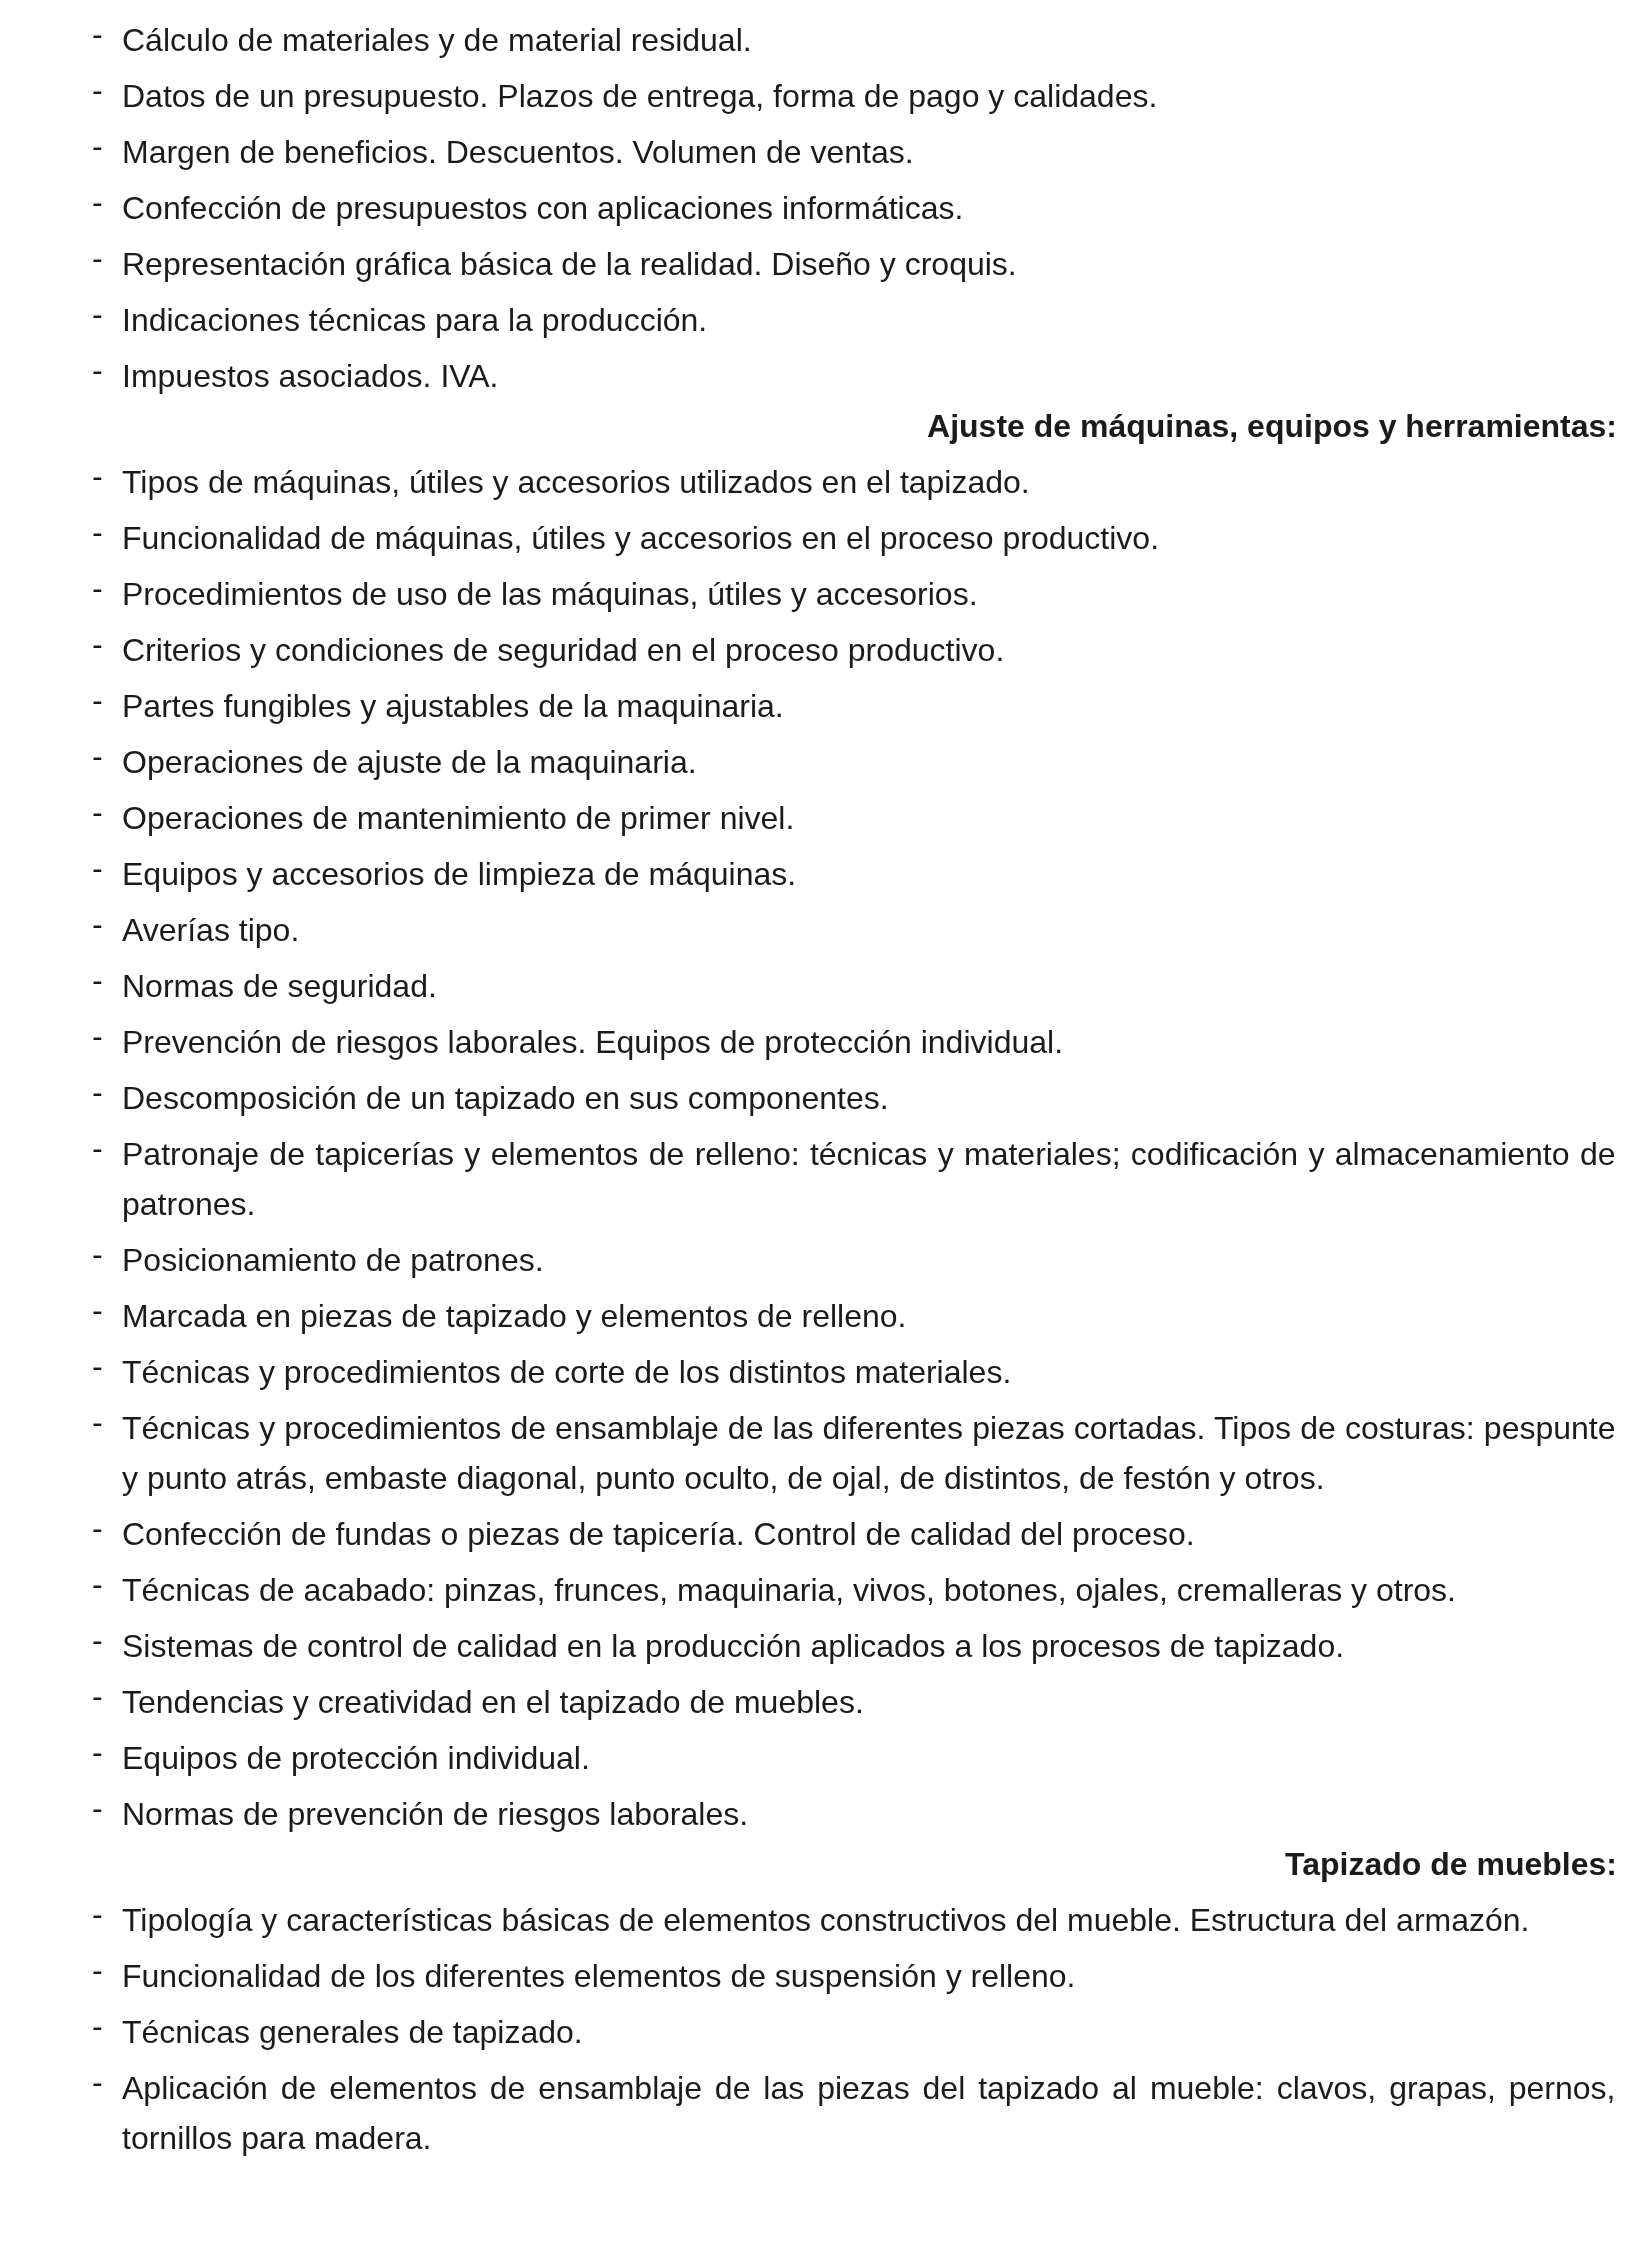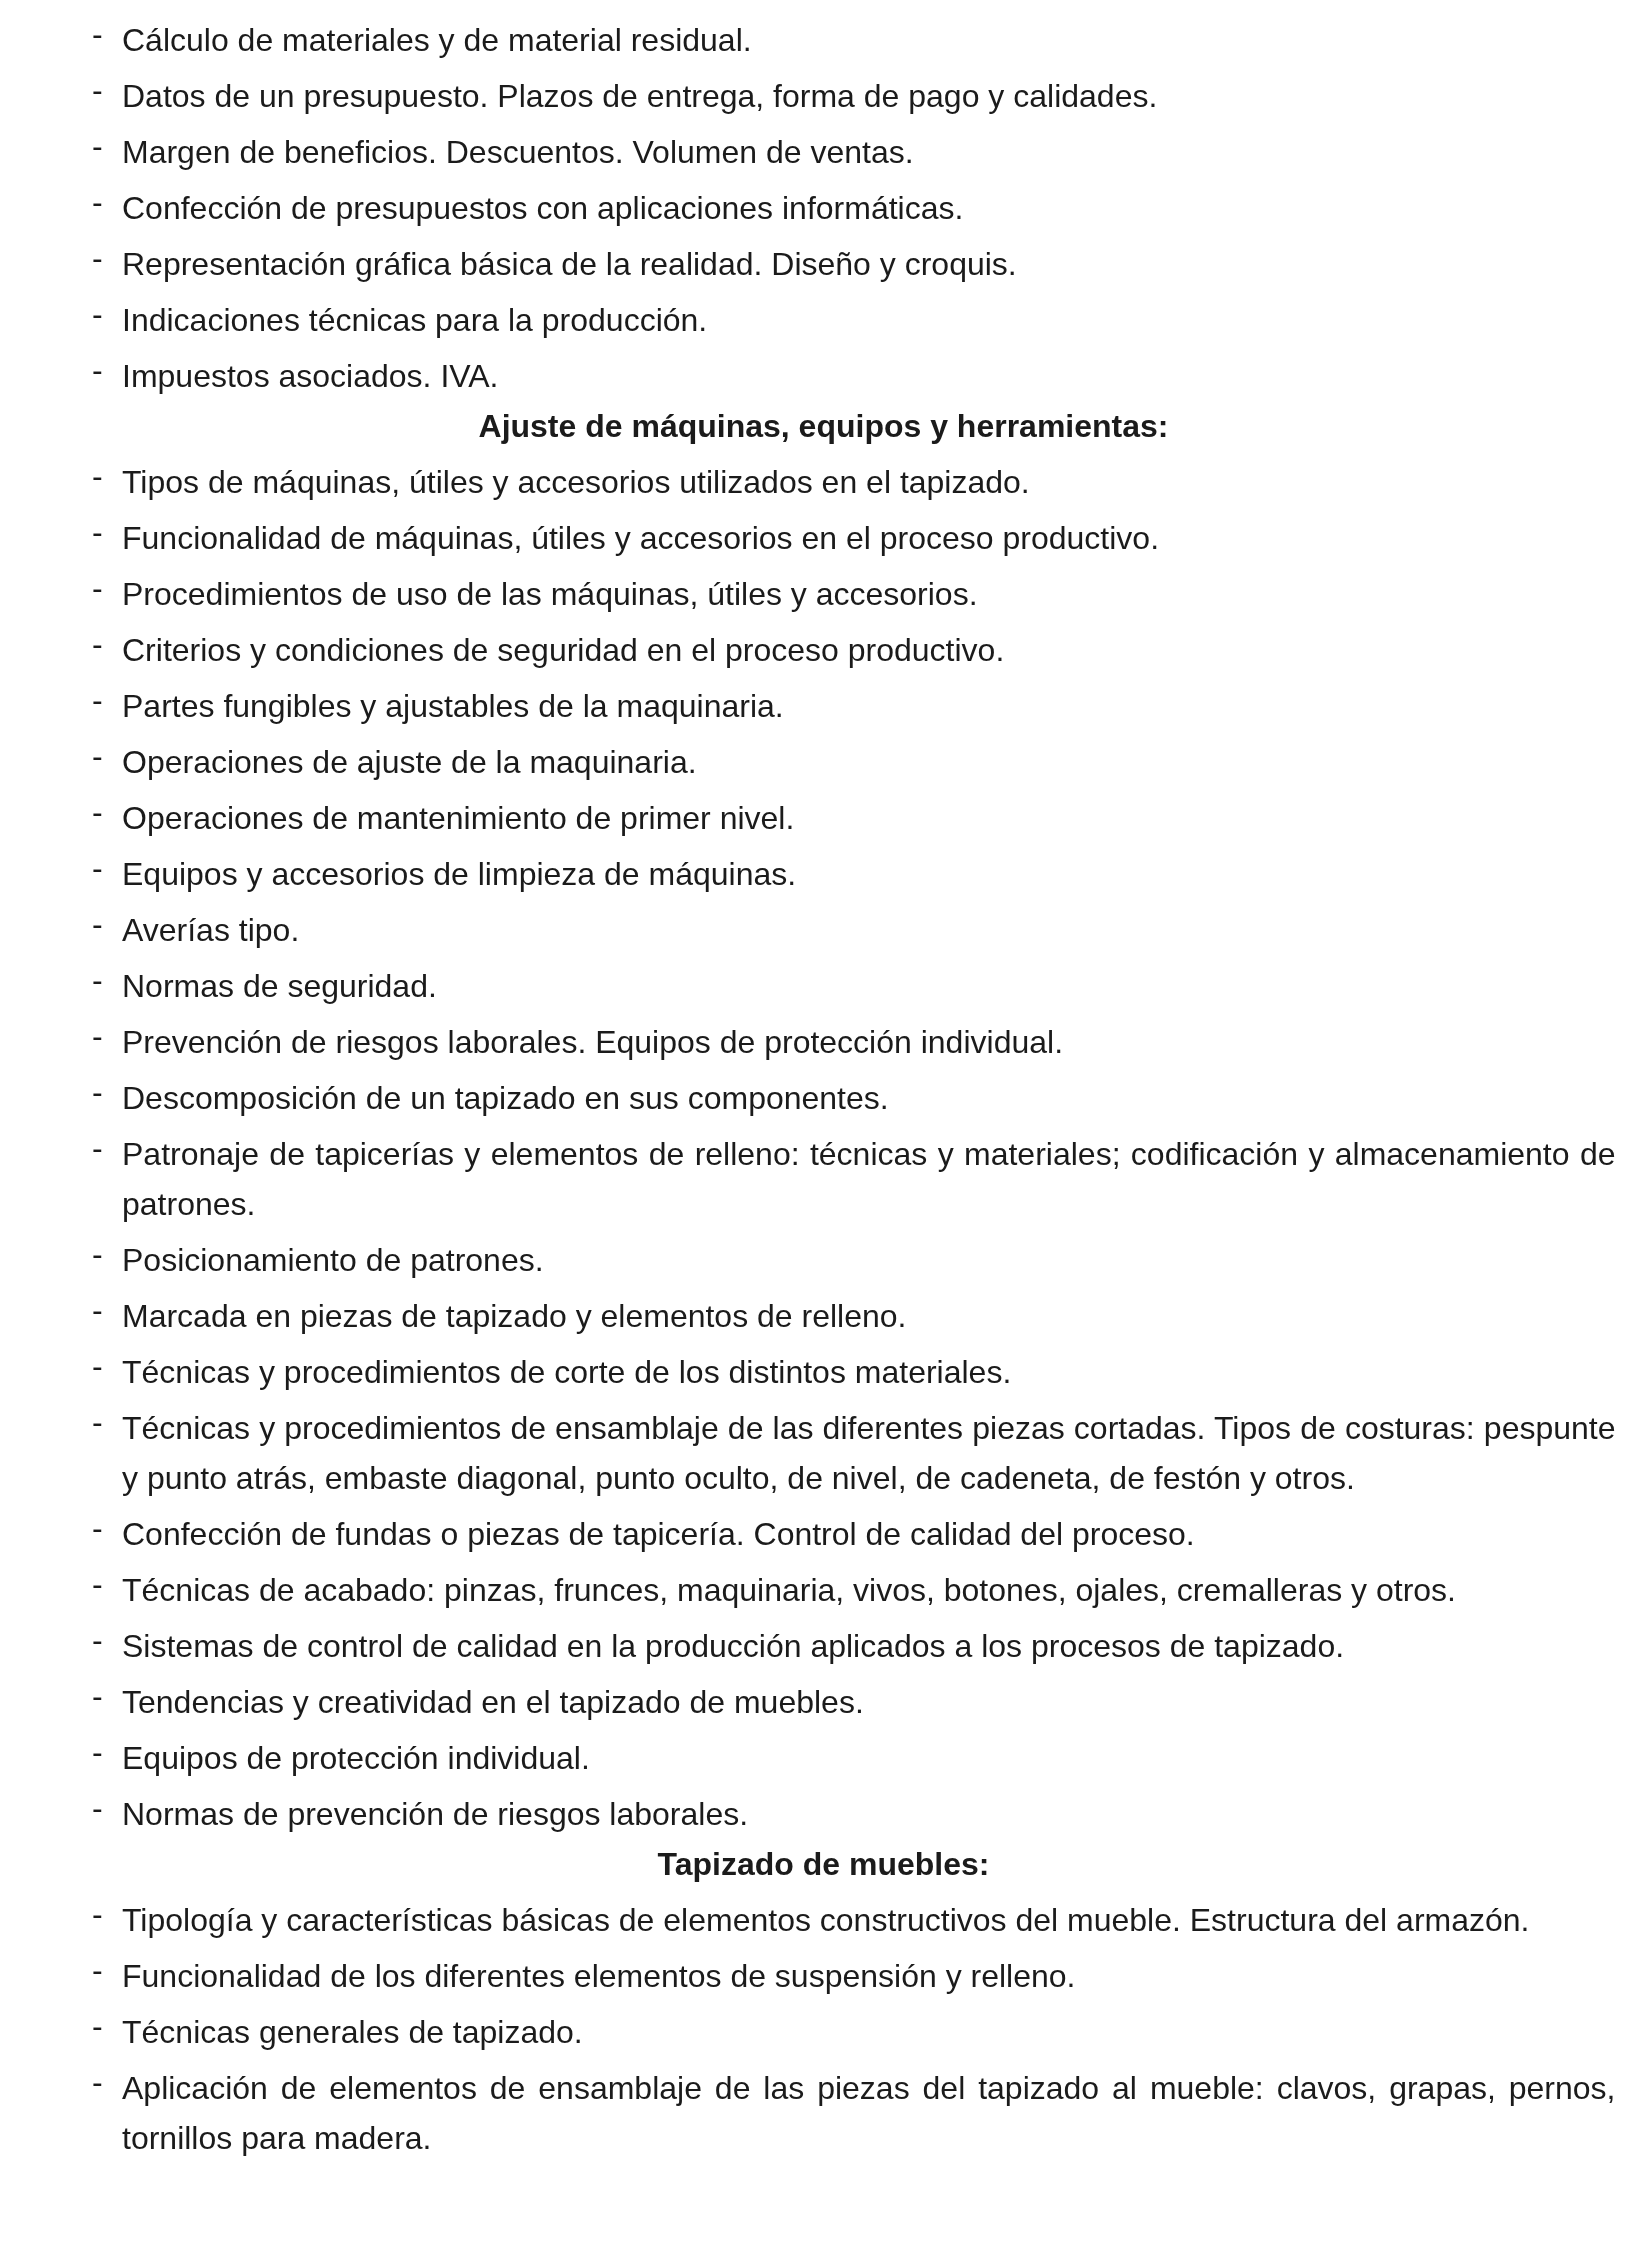--- a/index.html
+++ b/index.html
@@ -16,21 +16,21 @@
   }
   .doc {
     box-sizing: border-box;
     width: 1647px;
     padding: 9px 30px 15px 30px;
     font-size: 32px;
     line-height: 50px;
   }
   .heading {
     font-weight: 700;
-    text-align: center;
+    text-align: right;
     white-space: normal;
   }
   .item {
     display: flex;
     align-items: flex-start;
   }
   .bullet {
     flex: 0 0 30px;
     margin-left: 62px;
     text-align: left;
@@ -134,21 +134,21 @@
     <div class="item">
       <span class="bullet">-</span>
       <span class="text">Marcada en piezas de tapizado y elementos de relleno.</span>
     </div>
     <div class="item">
       <span class="bullet">-</span>
       <span class="text">Técnicas y procedimientos de corte de los distintos materiales.</span>
     </div>
     <div class="item">
       <span class="bullet">-</span>
-      <span class="text">Técnicas y procedimientos de ensamblaje de las diferentes piezas cortadas. Tipos de costuras: pespunte y punto atrás, embaste diagonal, punto oculto, de nivel, de cadeneta, de festón y otros.</span>
+      <span class="text">Técnicas y procedimientos de ensamblaje de las diferentes piezas cortadas. Tipos de costuras: pespunte y punto atrás, embaste diagonal, punto oculto, de ojal, de distintos, de festón y otros.</span>
     </div>
     <div class="item">
       <span class="bullet">-</span>
       <span class="text">Confección de fundas o piezas de tapicería. Control de calidad del proceso.</span>
     </div>
     <div class="item">
       <span class="bullet">-</span>
       <span class="text">Técnicas de acabado: pinzas, frunces, maquinaria, vivos, botones, ojales, cremalleras y otros.</span>
     </div>
     <div class="item">

